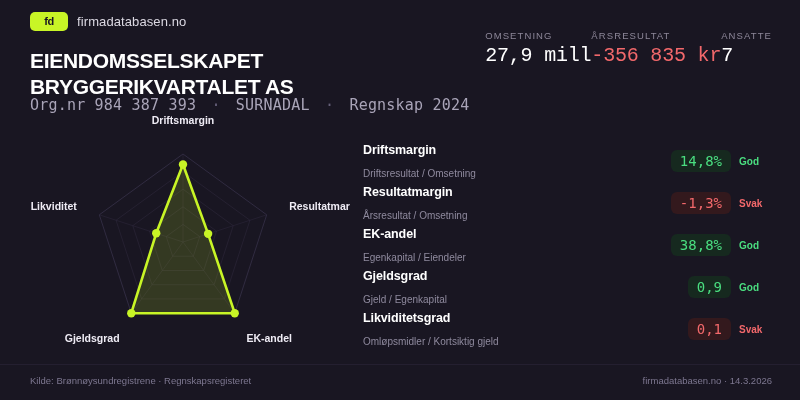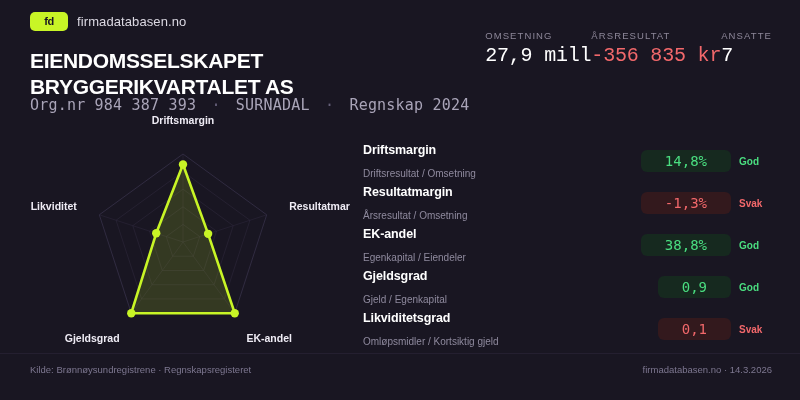--- a/index.html
+++ b/index.html
@@ -68,34 +68,34 @@
   .metric-text { flex:1 1 auto; }
   .metric-name {
     font-size:12.5px; font-weight:bold; color:#ffffff; letter-spacing:-0.1px;
     line-height:15px;
   }
   .metric-formula {
     font-size:10px; color:#8f8a9e; line-height:13px; margin-top:9px;
   }
   .metric-value {
     font-family:"DejaVu Sans Mono", monospace;
-    font-size:14px; padding:3px 24px; border-radius:6px;
+    font-size:14px; padding:3px 9px; border-radius:6px;
     text-align:right; white-space:nowrap; margin-right:8px;
   }
   .metric-value.good { color:#4ade80; background:#16291f; }
   .metric-value.weak { color:#f2686b; background:#33191d; }
   .metric-rating {
     font-size:10px; font-weight:bold; width:36px; text-align:left; white-space:nowrap;
   }
   .metric-rating.good { color:#4ade80; }
   .metric-rating.weak { color:#f2686b; }
 
   
   .footer {
-    position:absolute; left:0; bottom:0; width:800px; height:47px;
+    position:absolute; left:0; bottom:0; width:800px; height:36px;
     border-top:1px solid #241f30;
   }
   .footer-left {
     position:absolute; left:30px; top:10px;
     font-size:9.5px; color:#7d7790;
   }
   .footer-right {
     position:absolute; right:28px; top:10px;
     font-size:9.5px; color:#7d7790;
   }

